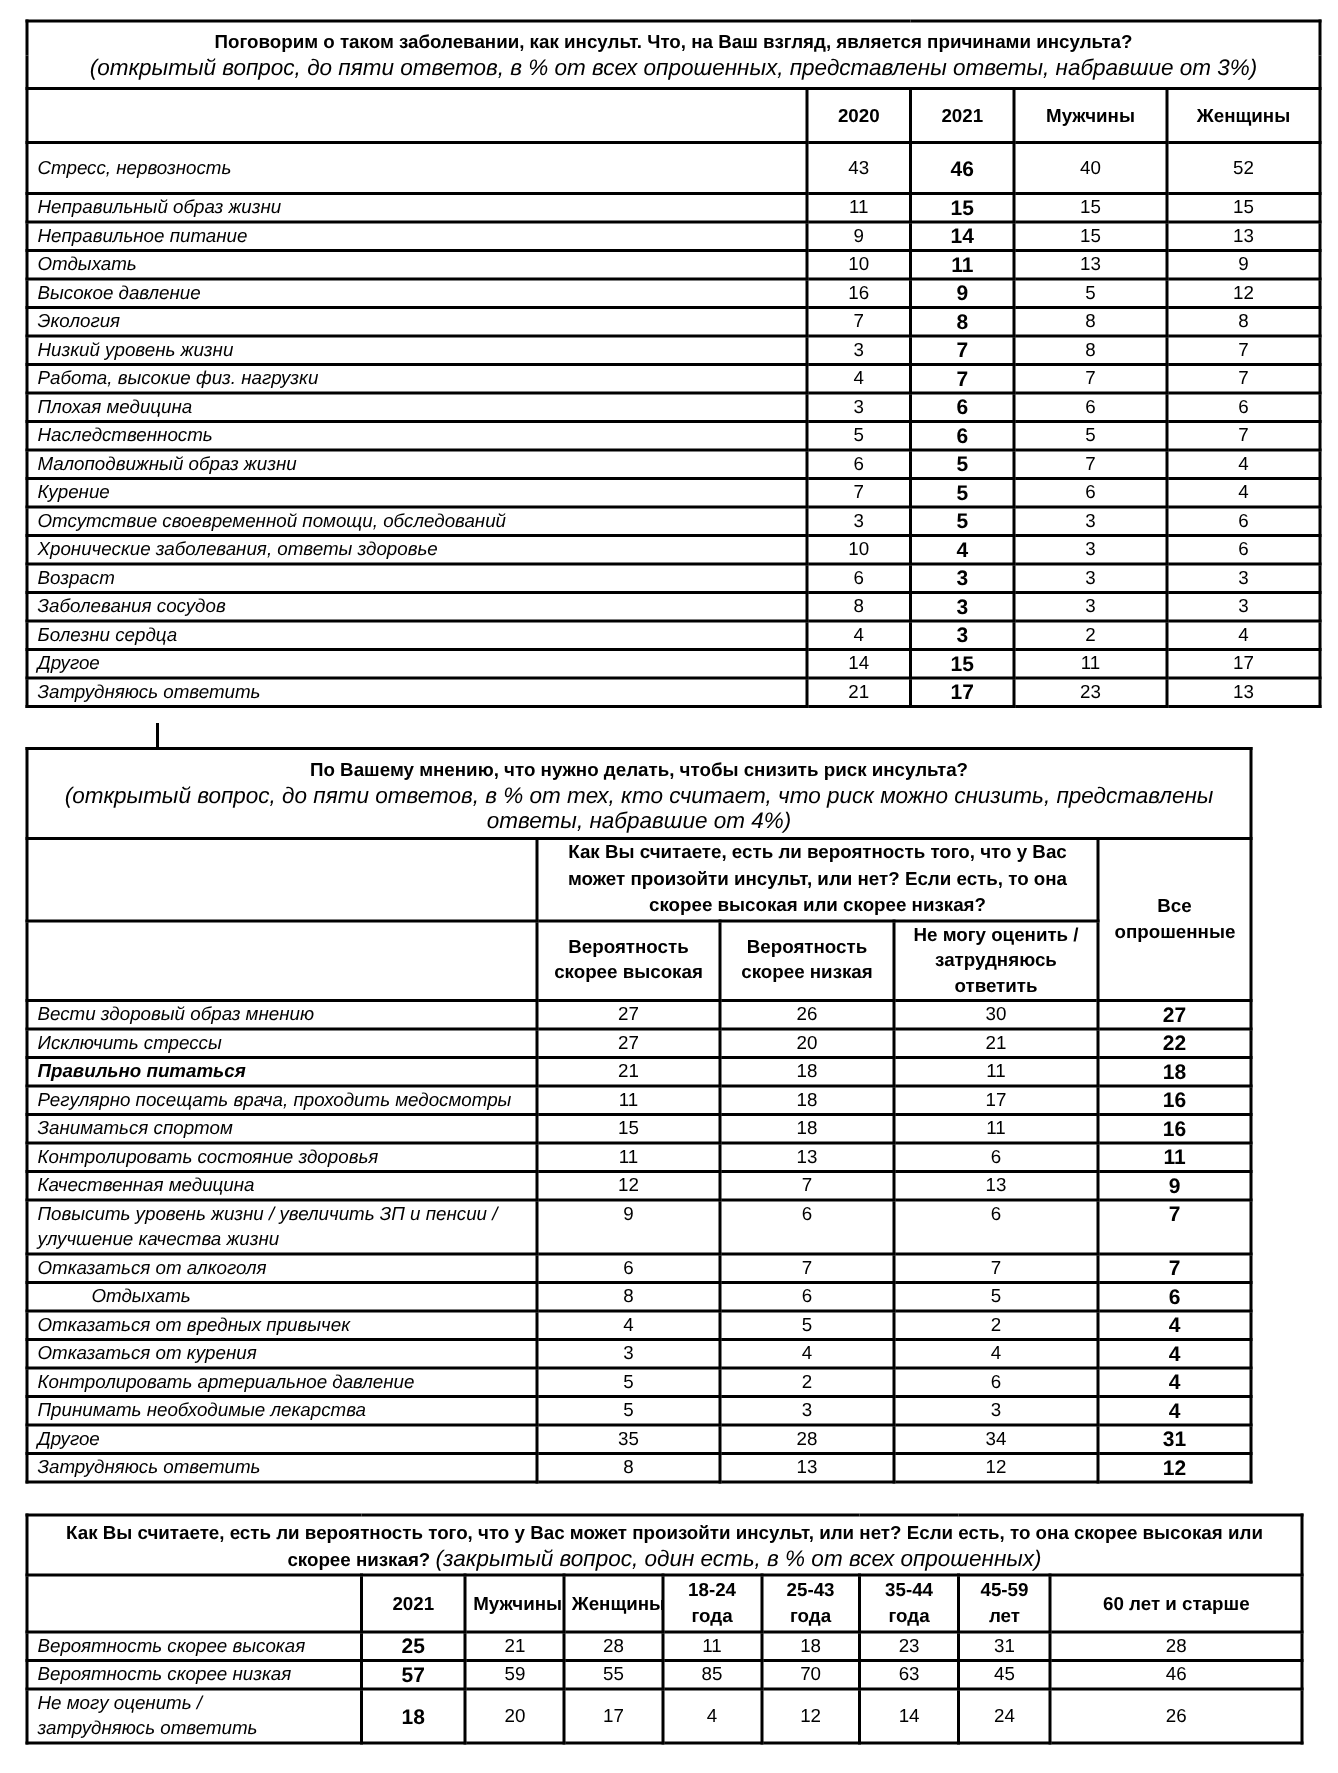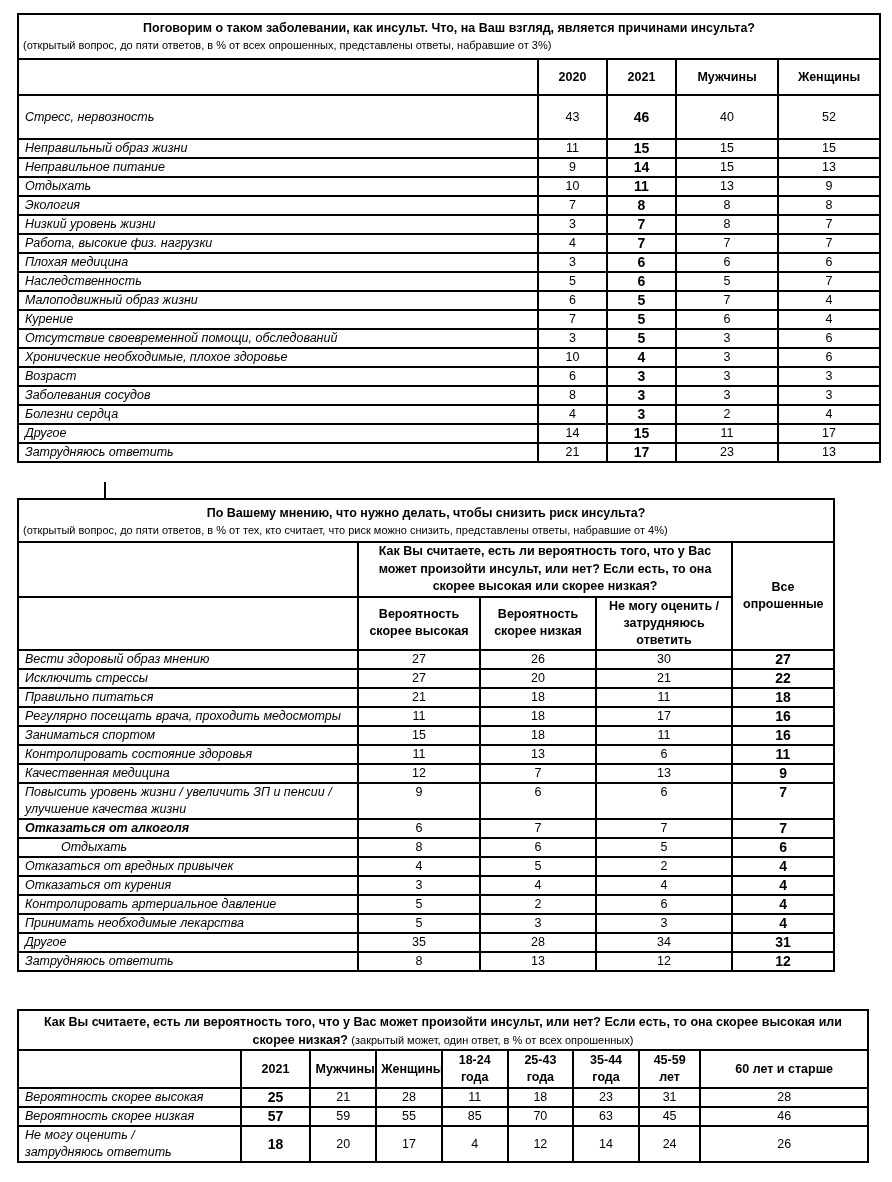--- a/index.html
+++ b/index.html
@@ -5,21 +5,21 @@
   html, body { margin:0; padding:0; background:#ffffff; }
   body { width:892px; height:1182px; position:relative; font-family:"Liberation Sans", sans-serif; color:#000; }
   table { border-collapse:collapse; position:absolute; table-layout:fixed; }
   td, th { border:2px solid #000; padding:0 4px; font-size:12.5px; line-height:17px; }
   .lbl { font-style:italic; text-align:left; padding-left:6px; }
   .num { text-align:center; }
   .bold { font-weight:bold; font-size:14px; }
   .hdr { font-weight:bold; text-align:center; }
   .title-row td { border-bottom:none; }
   .title { font-weight:bold; text-align:center; font-size:12.5px; padding-top:5px; }
-  .sub { text-align:left; font-size:11px; }
+  .sub { font-style:italic; text-align:center; font-size:15px; }
   .nobt td { border-top:none; }
 
   #t1 { left:17px; top:13px; width:862px; }
   #t2 { left:17px; top:498px; width:816px; }
   #t3 { left:17px; top:1009px; width:852px; }
 
   .connector { position:absolute; left:104px; top:482px; width:2px; height:16px; background:#000; }
 </style>
 </head>
 <body>
@@ -39,21 +39,21 @@
     <tr class="nobt">
       <td colspan="5" class="sub" style="padding-bottom:4px;">(открытый вопрос, до пяти ответов, в % от всех опрошенных, представлены ответы, набравшие от 3%)</td>
     </tr>
     <tr style="height:36px;">
       <td></td>
       <td class="hdr">2020</td>
       <td class="hdr">2021</td>
       <td class="hdr">Мужчины</td>
       <td class="hdr">Женщины</td>
     </tr>
-  <tr style="height: 44px;">
+  <tr style="height: 34px;">
         <td class="lbl">Стресс, нервозность</td>
         <td class="num">43</td>
         <td class="num bold">46</td>
         <td class="num">40</td>
         <td class="num">52</td>
       </tr>
       <tr>
         <td class="lbl">Неправильный образ жизни</td>
         <td class="num">11</td>
         <td class="num bold">15</td>
@@ -68,20 +68,27 @@
         <td class="num">13</td>
       </tr>
       <tr>
         <td class="lbl">Отдыхать</td>
         <td class="num">10</td>
         <td class="num bold">11</td>
         <td class="num">13</td>
         <td class="num">9</td>
       </tr>
       <tr>
+        <td class="lbl">Высокое давление</td>
+        <td class="num">16</td>
+        <td class="num bold">9</td>
+        <td class="num">5</td>
+        <td class="num">12</td>
+      </tr>
+      <tr>
         <td class="lbl">Экология</td>
         <td class="num">7</td>
         <td class="num bold">8</td>
         <td class="num">8</td>
         <td class="num">8</td>
       </tr>
       <tr>
         <td class="lbl">Низкий уровень жизни</td>
         <td class="num">3</td>
         <td class="num bold">7</td>
@@ -124,21 +131,21 @@
         <td class="num">4</td>
       </tr>
       <tr>
         <td class="lbl">Отсутствие своевременной помощи, обследований</td>
         <td class="num">3</td>
         <td class="num bold">5</td>
         <td class="num">3</td>
         <td class="num">6</td>
       </tr>
       <tr>
-        <td class="lbl">Хронические необходимые, плохое здоровье</td>
+        <td class="lbl">Хронические заболевания, ответы здоровье</td>
         <td class="num">10</td>
         <td class="num bold">4</td>
         <td class="num">3</td>
         <td class="num">6</td>
       </tr>
       <tr>
         <td class="lbl">Возраст</td>
         <td class="num">6</td>
         <td class="num bold">3</td>
         <td class="num">3</td>
@@ -211,21 +218,21 @@
         <td class="num bold" style="vertical-align: top;">27</td>
       </tr>
       <tr>
         <td class="lbl" style="vertical-align: top;">Исключить стрессы</td>
         <td class="num" style="vertical-align: top;">27</td>
         <td class="num" style="vertical-align: top;">20</td>
         <td class="num" style="vertical-align: top;">21</td>
         <td class="num bold" style="vertical-align: top;">22</td>
       </tr>
       <tr>
-        <td class="lbl" style="vertical-align: top;">Правильно питаться</td>
+        <td class="lbl" style="vertical-align: top; font-weight: bold;">Правильно питаться</td>
         <td class="num" style="vertical-align: top;">21</td>
         <td class="num" style="vertical-align: top;">18</td>
         <td class="num" style="vertical-align: top;">11</td>
         <td class="num bold" style="vertical-align: top;">18</td>
       </tr>
       <tr>
         <td class="lbl" style="vertical-align: top;">Регулярно посещать врача, проходить медосмотры</td>
         <td class="num" style="vertical-align: top;">11</td>
         <td class="num" style="vertical-align: top;">18</td>
         <td class="num" style="vertical-align: top;">17</td>
@@ -253,21 +260,21 @@
         <td class="num bold" style="vertical-align: top;">9</td>
       </tr>
       <tr>
         <td class="lbl" style="vertical-align: top;">Повысить уровень жизни / увеличить ЗП и пенсии / улучшение качества жизни</td>
         <td class="num" style="vertical-align: top;">9</td>
         <td class="num" style="vertical-align: top;">6</td>
         <td class="num" style="vertical-align: top;">6</td>
         <td class="num bold" style="vertical-align: top;">7</td>
       </tr>
       <tr>
-        <td class="lbl" style="vertical-align: top; font-weight: bold;">Отказаться от алкоголя</td>
+        <td class="lbl" style="vertical-align: top;">Отказаться от алкоголя</td>
         <td class="num" style="vertical-align: top;">6</td>
         <td class="num" style="vertical-align: top;">7</td>
         <td class="num" style="vertical-align: top;">7</td>
         <td class="num bold" style="vertical-align: top;">7</td>
       </tr>
       <tr>
         <td class="lbl" style="vertical-align: top; padding-left: 42px;">Отдыхать</td>
         <td class="num" style="vertical-align: top;">8</td>
         <td class="num" style="vertical-align: top;">6</td>
         <td class="num" style="vertical-align: top;">5</td>
@@ -327,21 +334,21 @@
       <col style="width:62px">
       <col style="width:62px">
       <col style="width:62px">
       <col style="width:58px">
       <col style="width:158px">
   </colgroup>
   <tbody id="t3-body">
     <tr>
       <td colspan="9" class="title" style="padding:2px 24px 0; line-height:18px;">
         <span>Как Вы считаете, есть ли вероятность того, что у Вас может произойти инсульт, или нет? Если есть, то она скорее высокая или скорее низкая?</span>
-        <span class="sub" style="font-weight:normal;">(закрытый может, один ответ, в % от всех опрошенных)</span>
+        <span class="sub" style="font-weight:normal;">(закрытый вопрос, один есть, в % от всех опрошенных)</span>
       </td>
     </tr>
     <tr style="height:38px;">
       <td></td>
       <td class="hdr">2021</td>
       <td class="hdr">Мужчины</td>
       <td class="hdr">Женщины</td>
       <td class="hdr">18-24 года</td>
       <td class="hdr">25-43 года</td>
       <td class="hdr">35-44 года</td>

